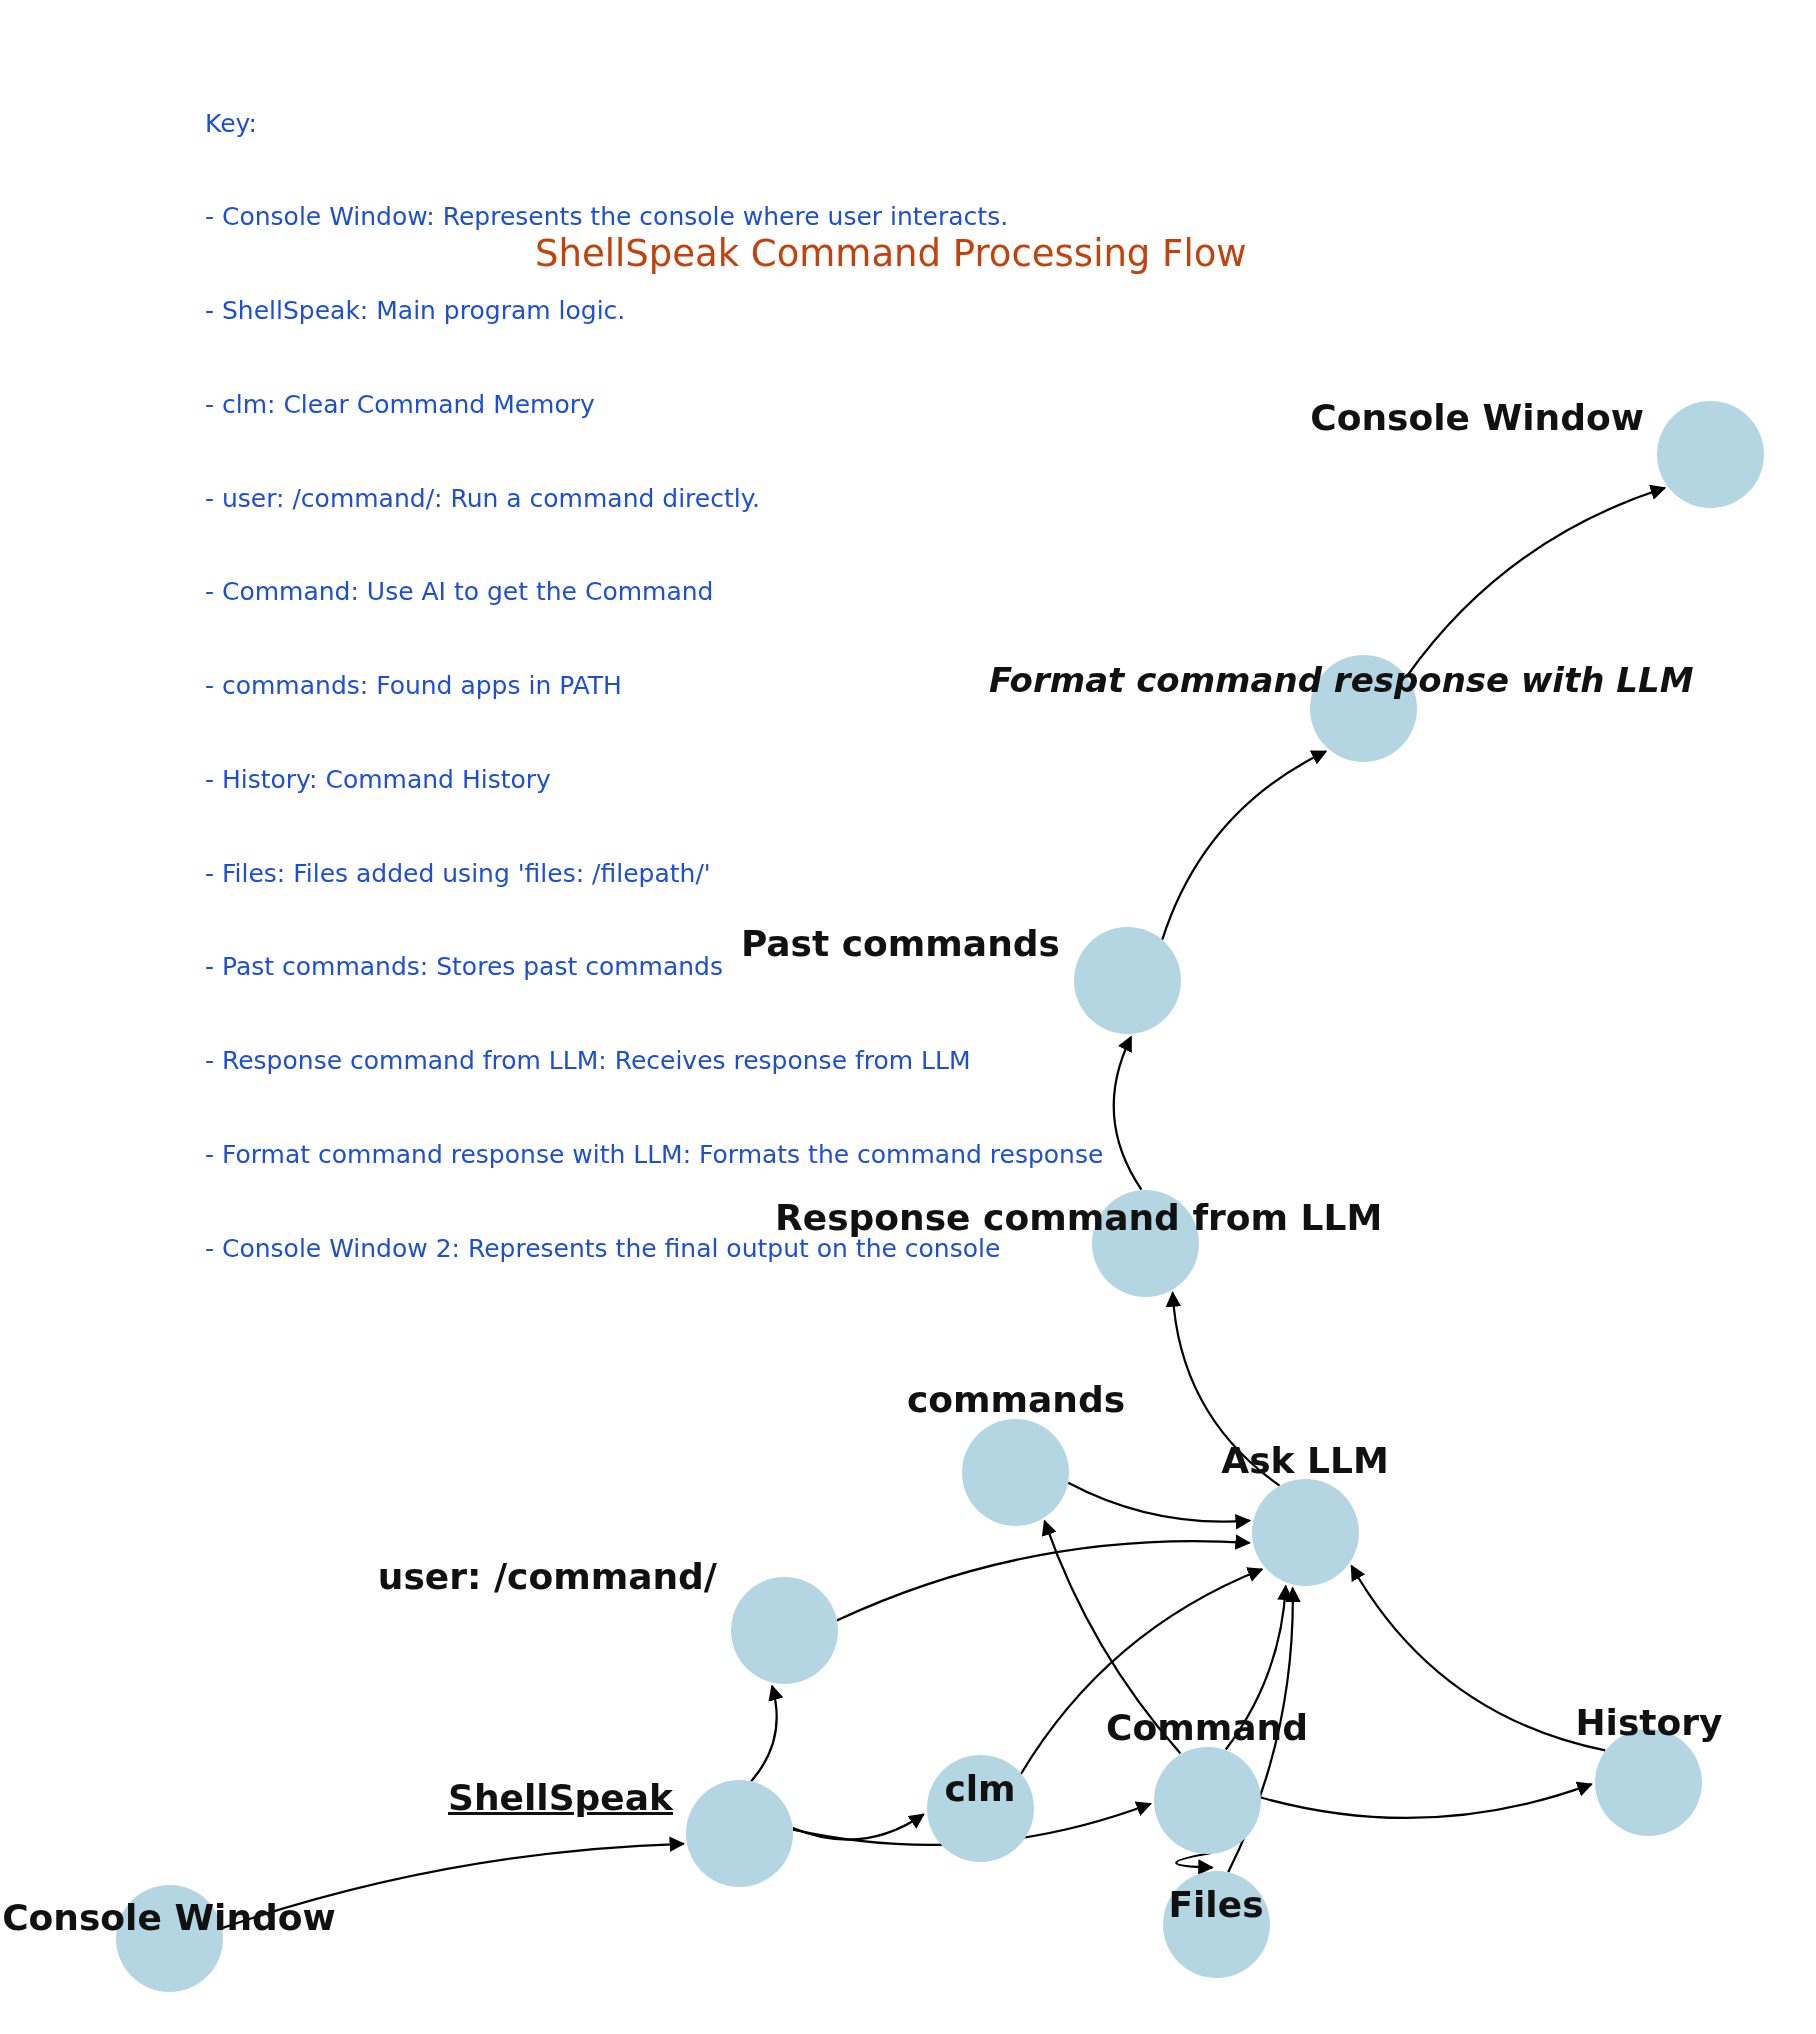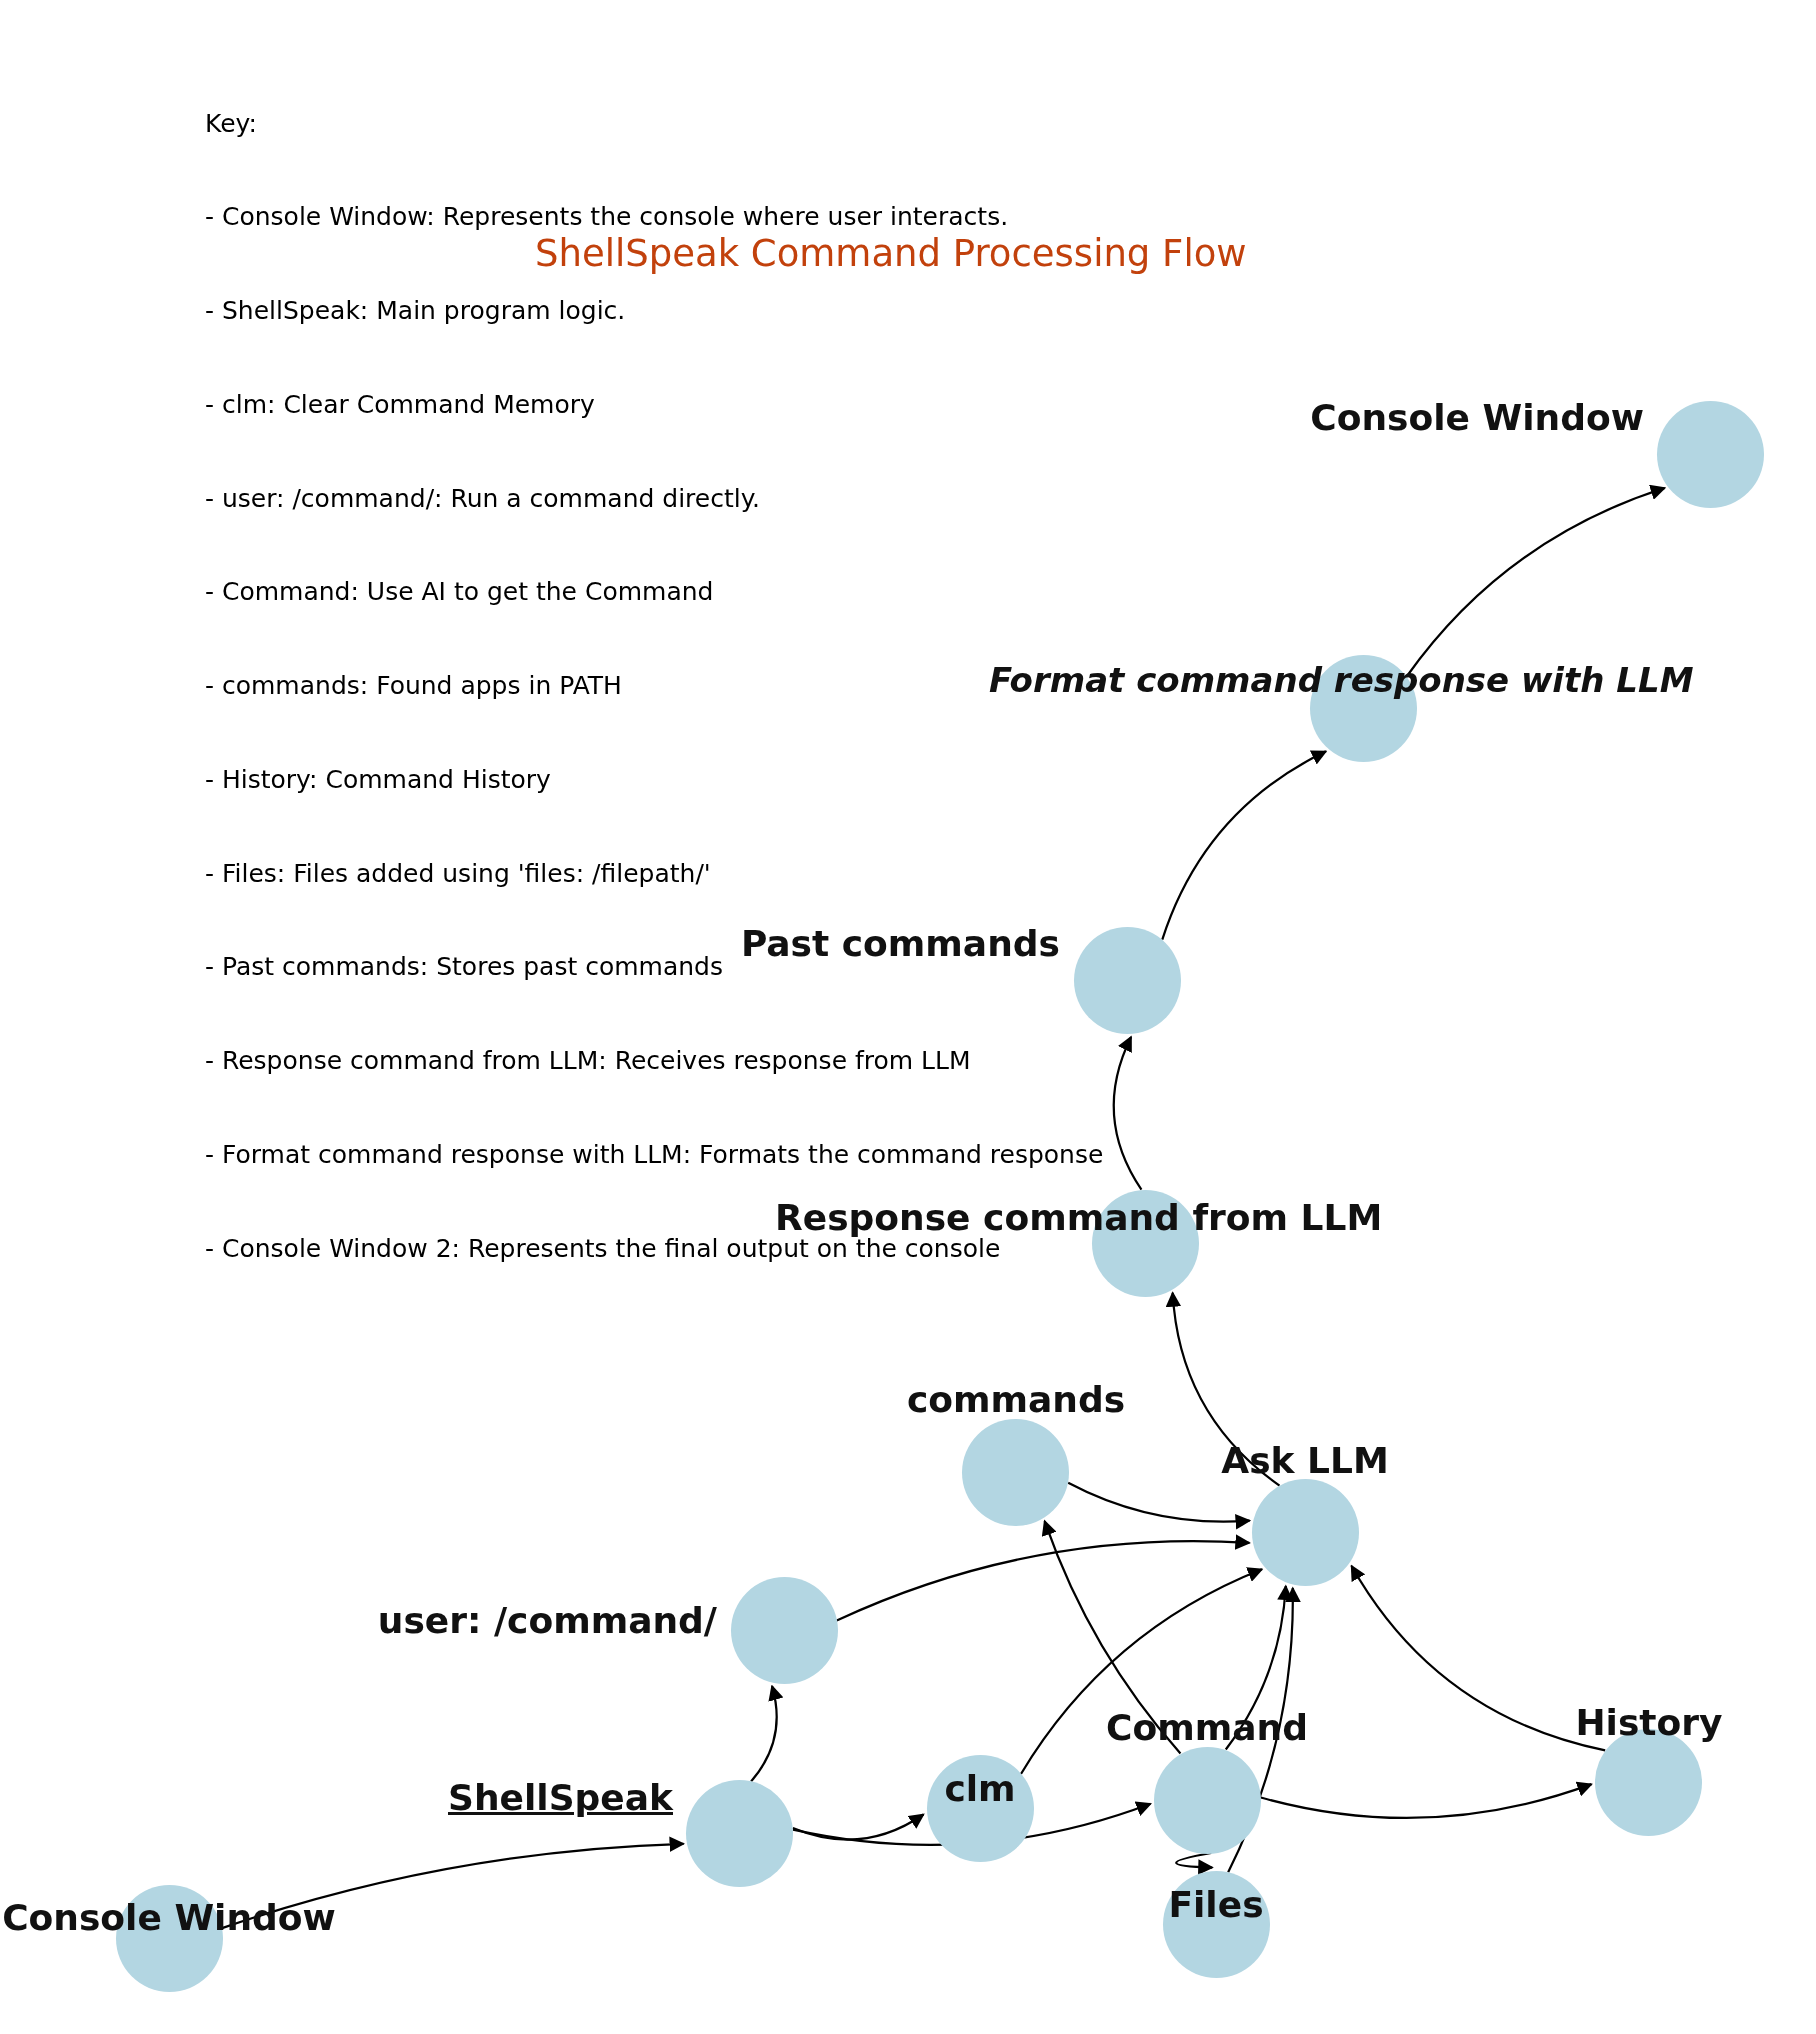--- a/index.html
+++ b/index.html
@@ -38,21 +38,21 @@
   .title {
     position: absolute;
     font-weight: 400;
     color: #c2410c;
     font-size: 37px;
     z-index: 1;
   }
   .key-block {
     position: absolute;
     z-index: 4;
-    color: #000000;
+    color: #1d4ed8;
     font-size: 25px;
     line-height: 1.25;
     white-space: pre;
   }
 </style>
 </head>
 <body>
 
 <div class="stage">
 
@@ -102,21 +102,21 @@
   </svg>
 
   <div id="nodes-layer">
       <div class="node" style="left: 116px; top: 1885px; width: 107px; height: 107px;"></div>
       <div class="node-label" style="font-size: 36px; left: 169px; transform: translateX(-50%); top: 1897px;">Console Window</div>
       <div class="node" style="left: 686px; top: 1780px; width: 107px; height: 107px;"></div>
       <div class="node-label" style="font-size: 36px; right: 1144px; top: 1777px; text-decoration: underline;">ShellSpeak</div>
       <div class="node" style="left: 927px; top: 1755px; width: 107px; height: 107px;"></div>
       <div class="node-label" style="font-size: 36px; left: 980px; transform: translateX(-50%); top: 1768px;">clm</div>
       <div class="node" style="left: 731px; top: 1577px; width: 107px; height: 107px;"></div>
-      <div class="node-label" style="font-size: 36px; right: 1100px; top: 1600px;">user: /command/</div>
+      <div class="node-label" style="font-size: 36px; right: 1100px; top: 1556px;">user: /command/</div>
       <div class="node" style="left: 1154px; top: 1747px; width: 107px; height: 107px;"></div>
       <div class="node-label" style="font-size: 36px; left: 1207px; transform: translateX(-50%); top: 1707px;">Command</div>
       <div class="node" style="left: 1163px; top: 1871px; width: 107px; height: 107px;"></div>
       <div class="node-label" style="font-size: 36px; left: 1216px; transform: translateX(-50%); top: 1884px;">Files</div>
       <div class="node" style="left: 1595px; top: 1729px; width: 107px; height: 107px;"></div>
       <div class="node-label" style="font-size: 36px; left: 1649px; transform: translateX(-50%); top: 1702px;">History</div>
       <div class="node" style="left: 962px; top: 1419px; width: 107px; height: 107px;"></div>
       <div class="node-label" style="font-size: 36px; left: 1016px; transform: translateX(-50%); top: 1379px;">commands</div>
       <div class="node" style="left: 1252px; top: 1479px; width: 107px; height: 107px;"></div>
       <div class="node-label" style="font-size: 36px; left: 1305px; transform: translateX(-50%); top: 1440px;">Ask LLM</div>

